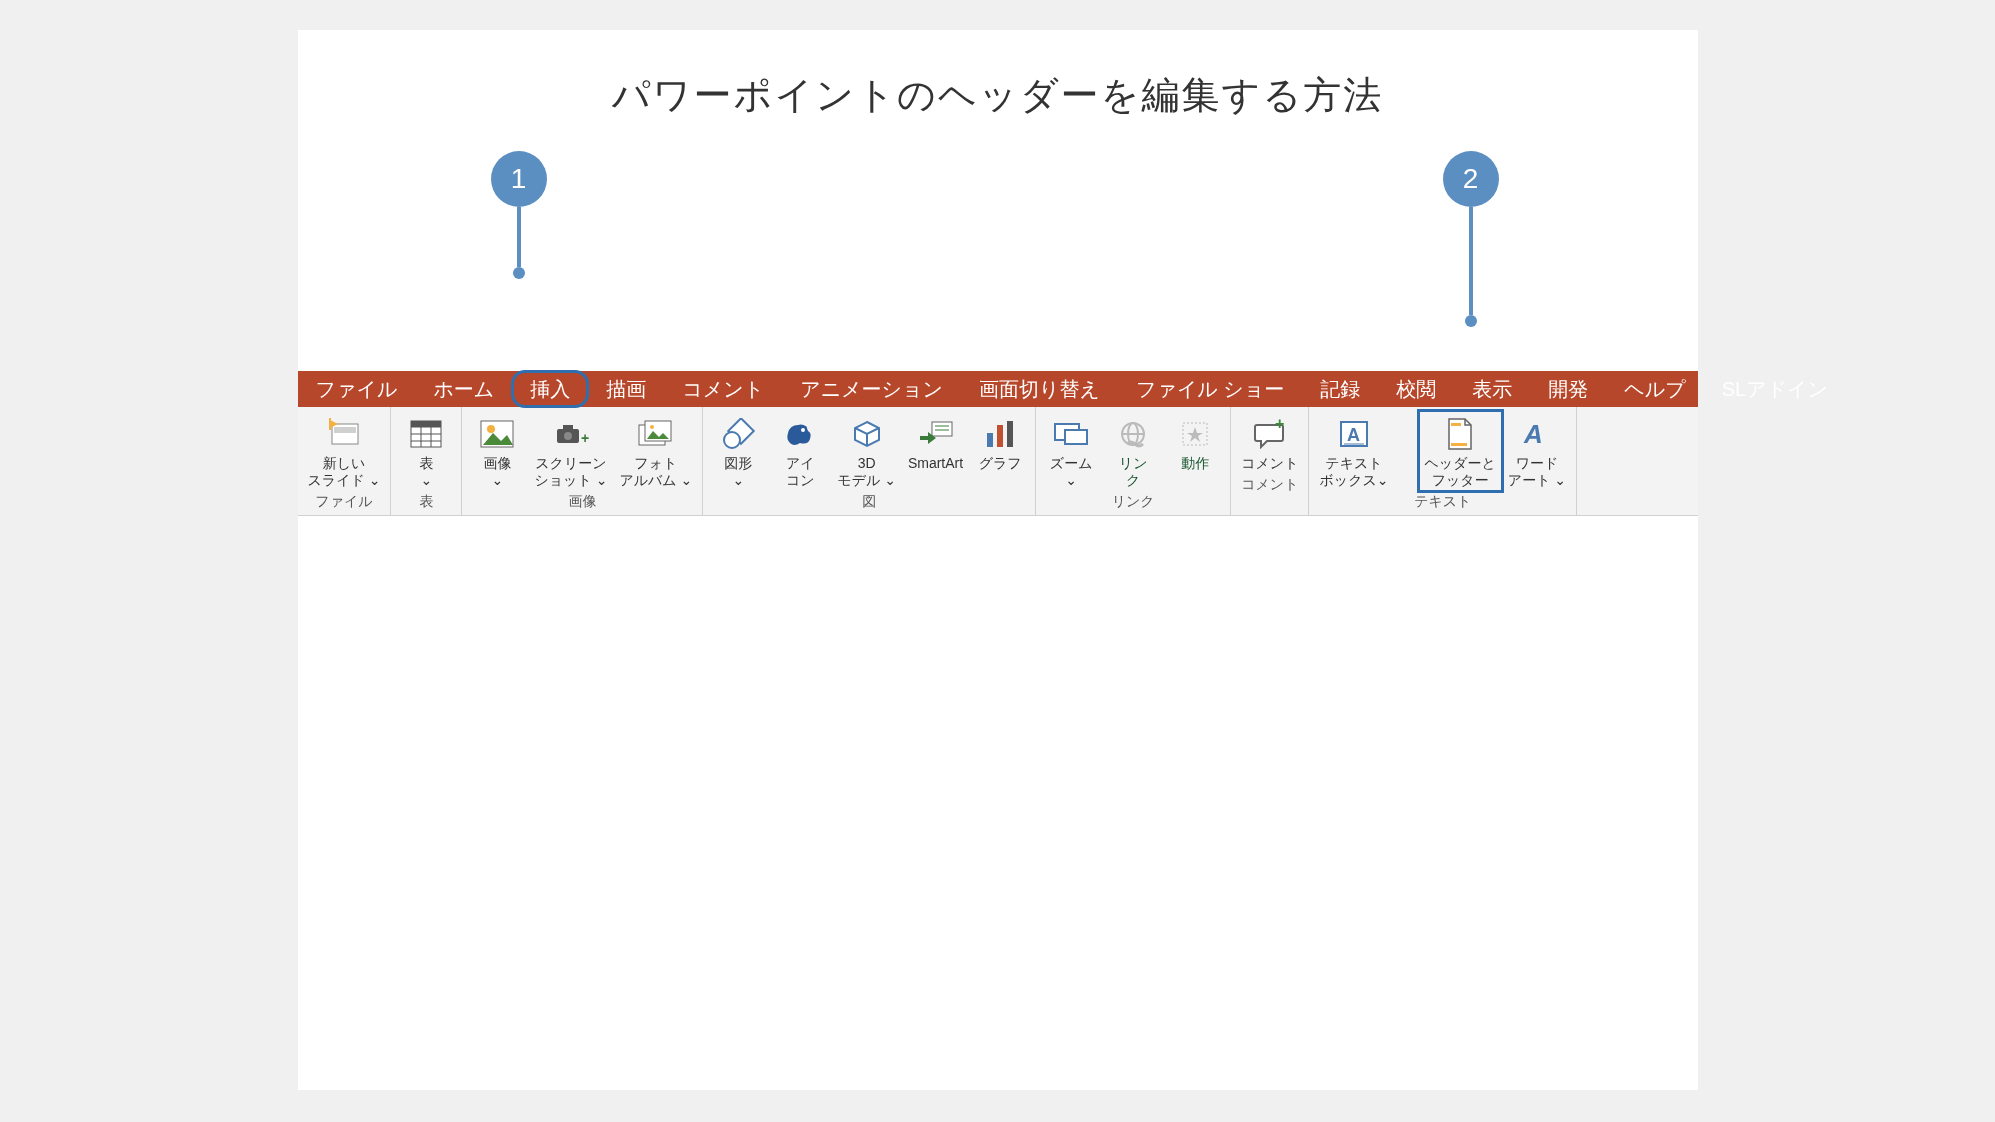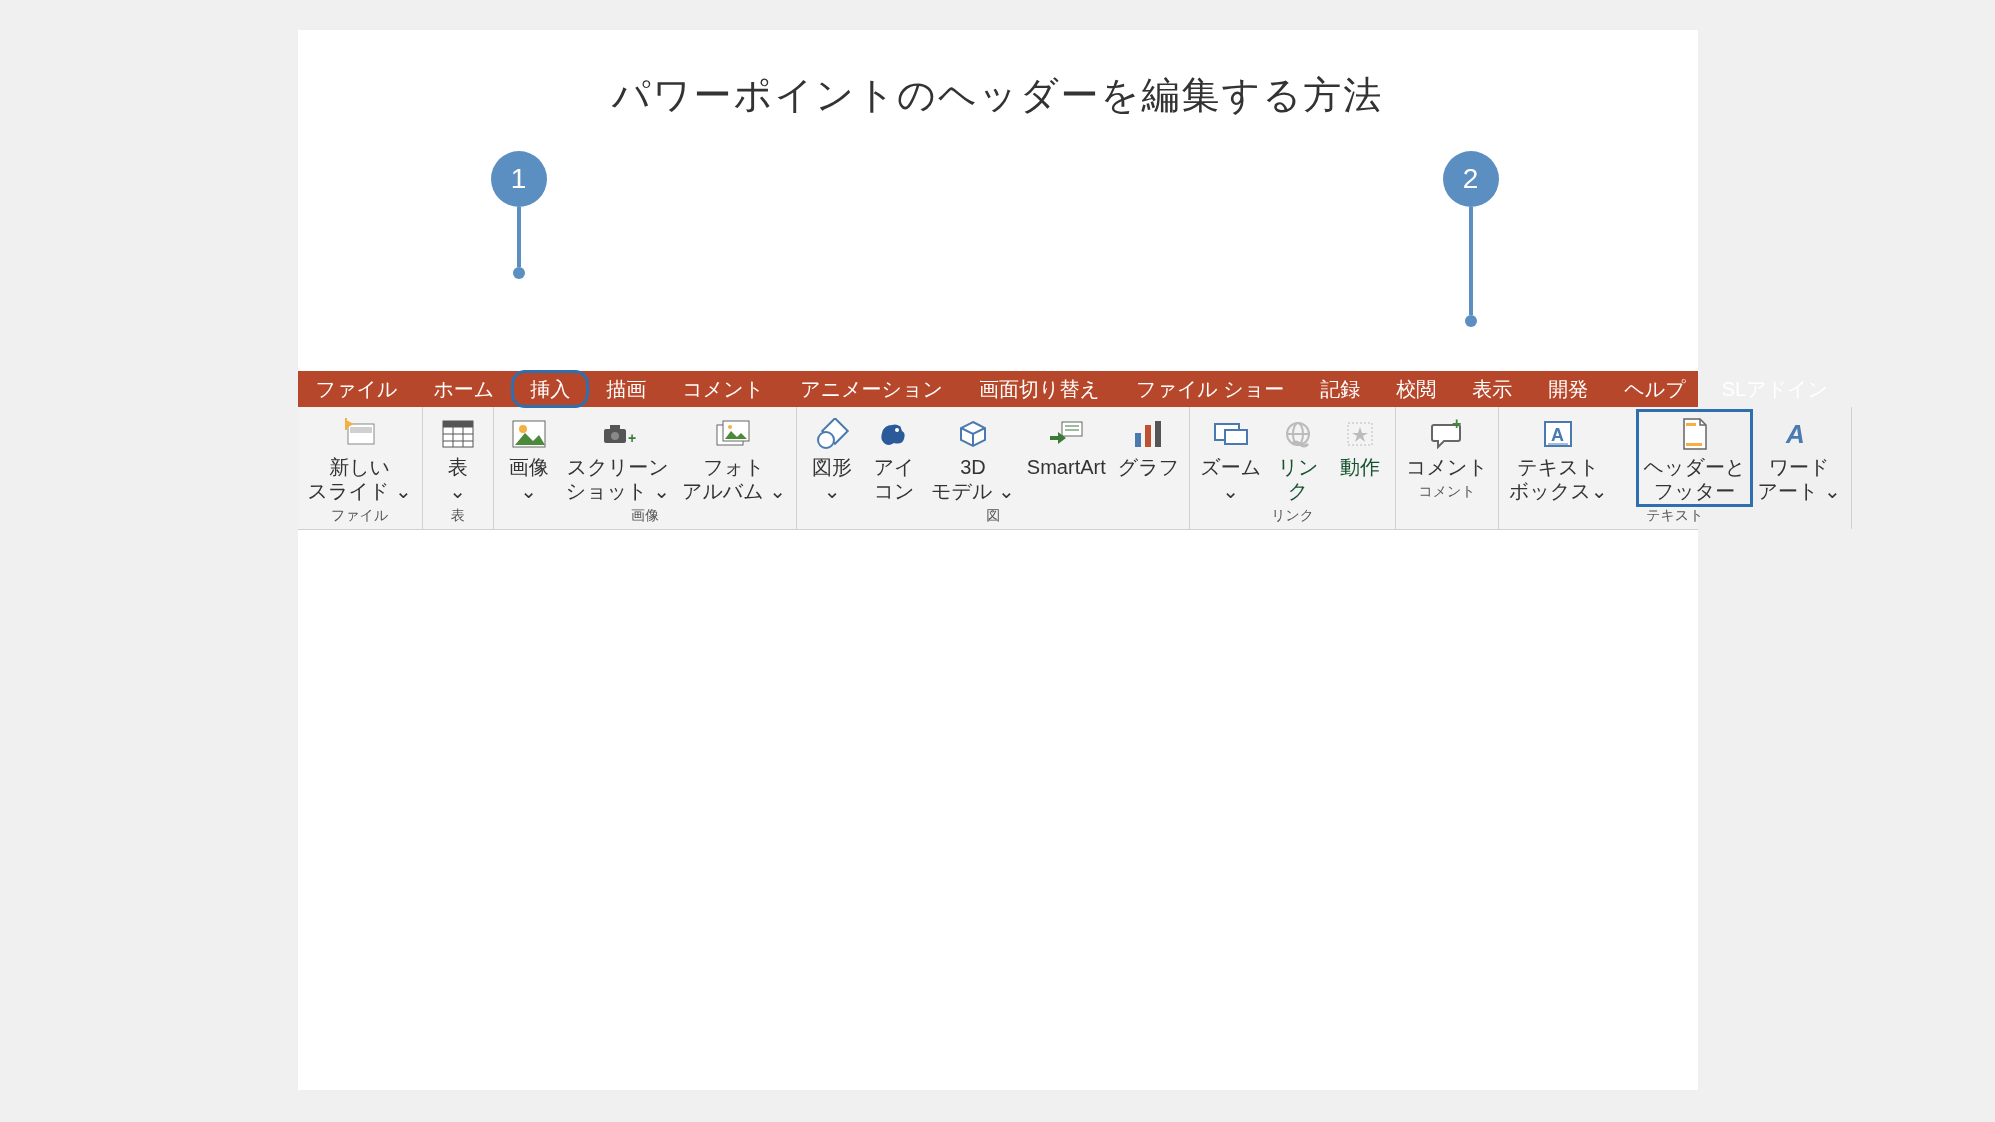--- a/index.html
+++ b/index.html
@@ -14,21 +14,21 @@
 .ribbon { margin:0 0 0 0; }
 .tabs { display:flex; background:#b7472a; color:#fff; height:36px; align-items:stretch; font-size:20px; }
 .tab { padding:0 18px; display:flex; align-items:center; cursor:pointer; white-space:nowrap; }
 .tab-active-box { outline:3px solid #2f6fb0; outline-offset:-2px; background:#b7472a;border-radius:13px; }
 .commands { display:flex; background:#f3f3f3; border-bottom:1px solid #d0d0d0; }
 .group { display:flex; flex-direction:column; align-items:center; border-right:1px solid #d0d0d0; padding:4px 4px 2px 4px; }
 .group-buttons { display:flex; align-items:flex-start; }
 .group-label { font-size:14px; color:#555; padding:2px 0; }
 .cmd { display:flex; flex-direction:column; align-items:center; justify-content:flex-start; padding:4px 6px 2px 6px; min-width:62px; cursor:pointer; text-align:center; color:#333; }
 .cmd-icon { width:40px; height:38px; display:flex; align-items:center; justify-content:center; margin-bottom:2px; }
-.cmd-label { font-size:20px; line-height:1.2; white-space:nowrap; }
+.cmd-label { font-size:14px; line-height:1.2; white-space:nowrap; }
 .disabled .cmd-label { color:#14532d; }
 .highlight-box { outline:3px solid #2f6fb0; outline-offset:-1px;margin-left:24px; }
 svg { display:block; }
 </style>
 </head>
 <body>
 
 <div class="page">
 
   <h1 class="title">パワーポイントのヘッダーを編集する方法</h1>

